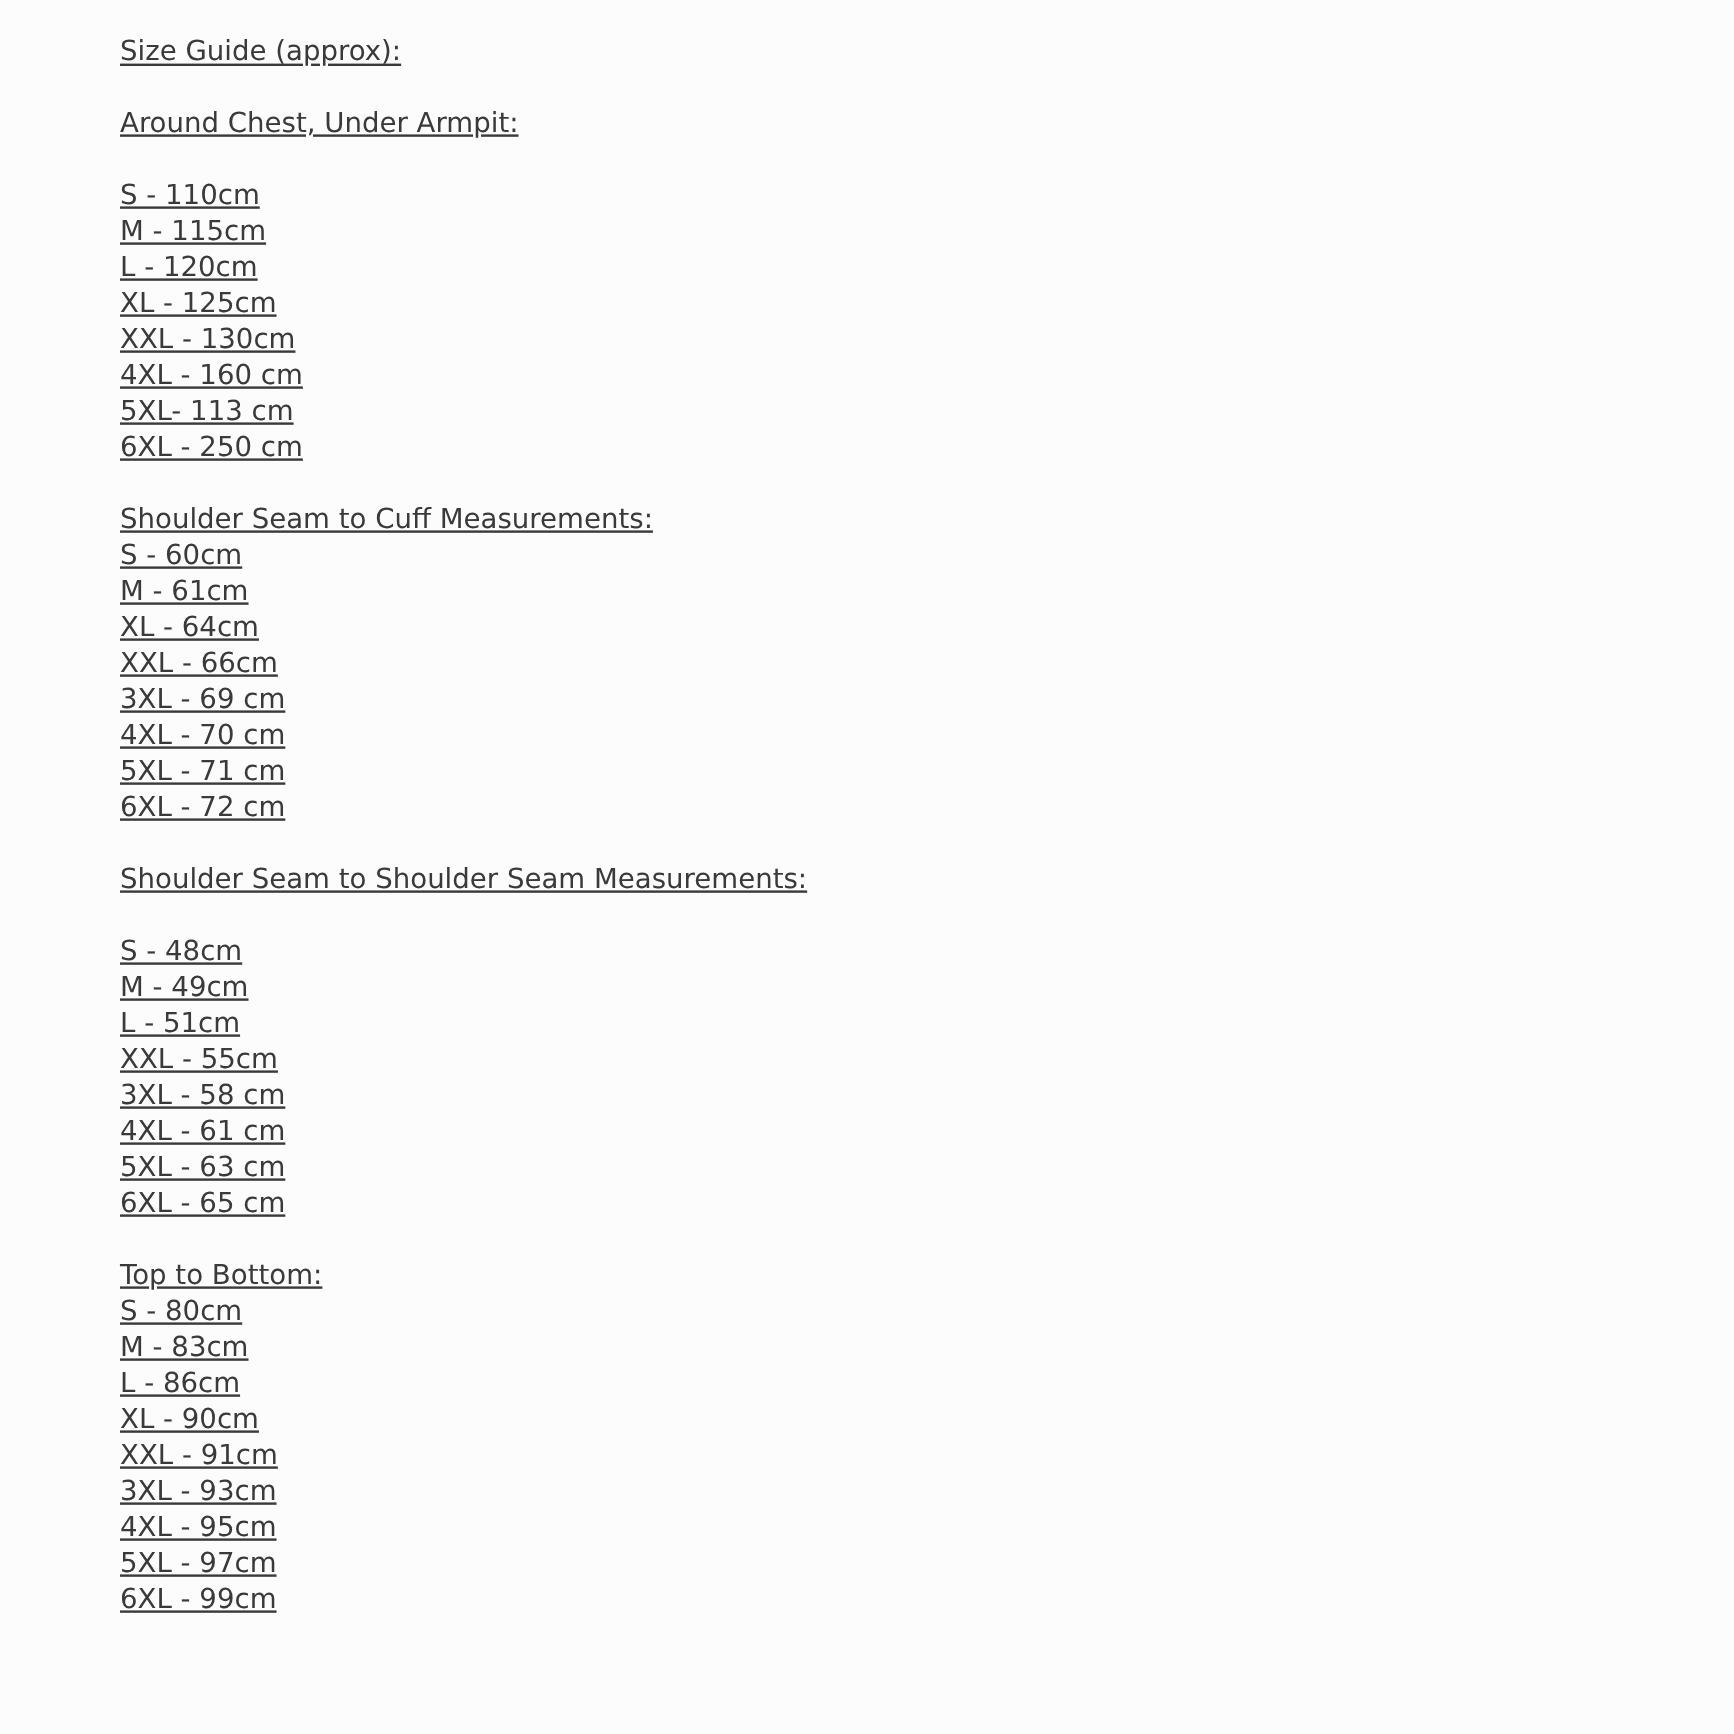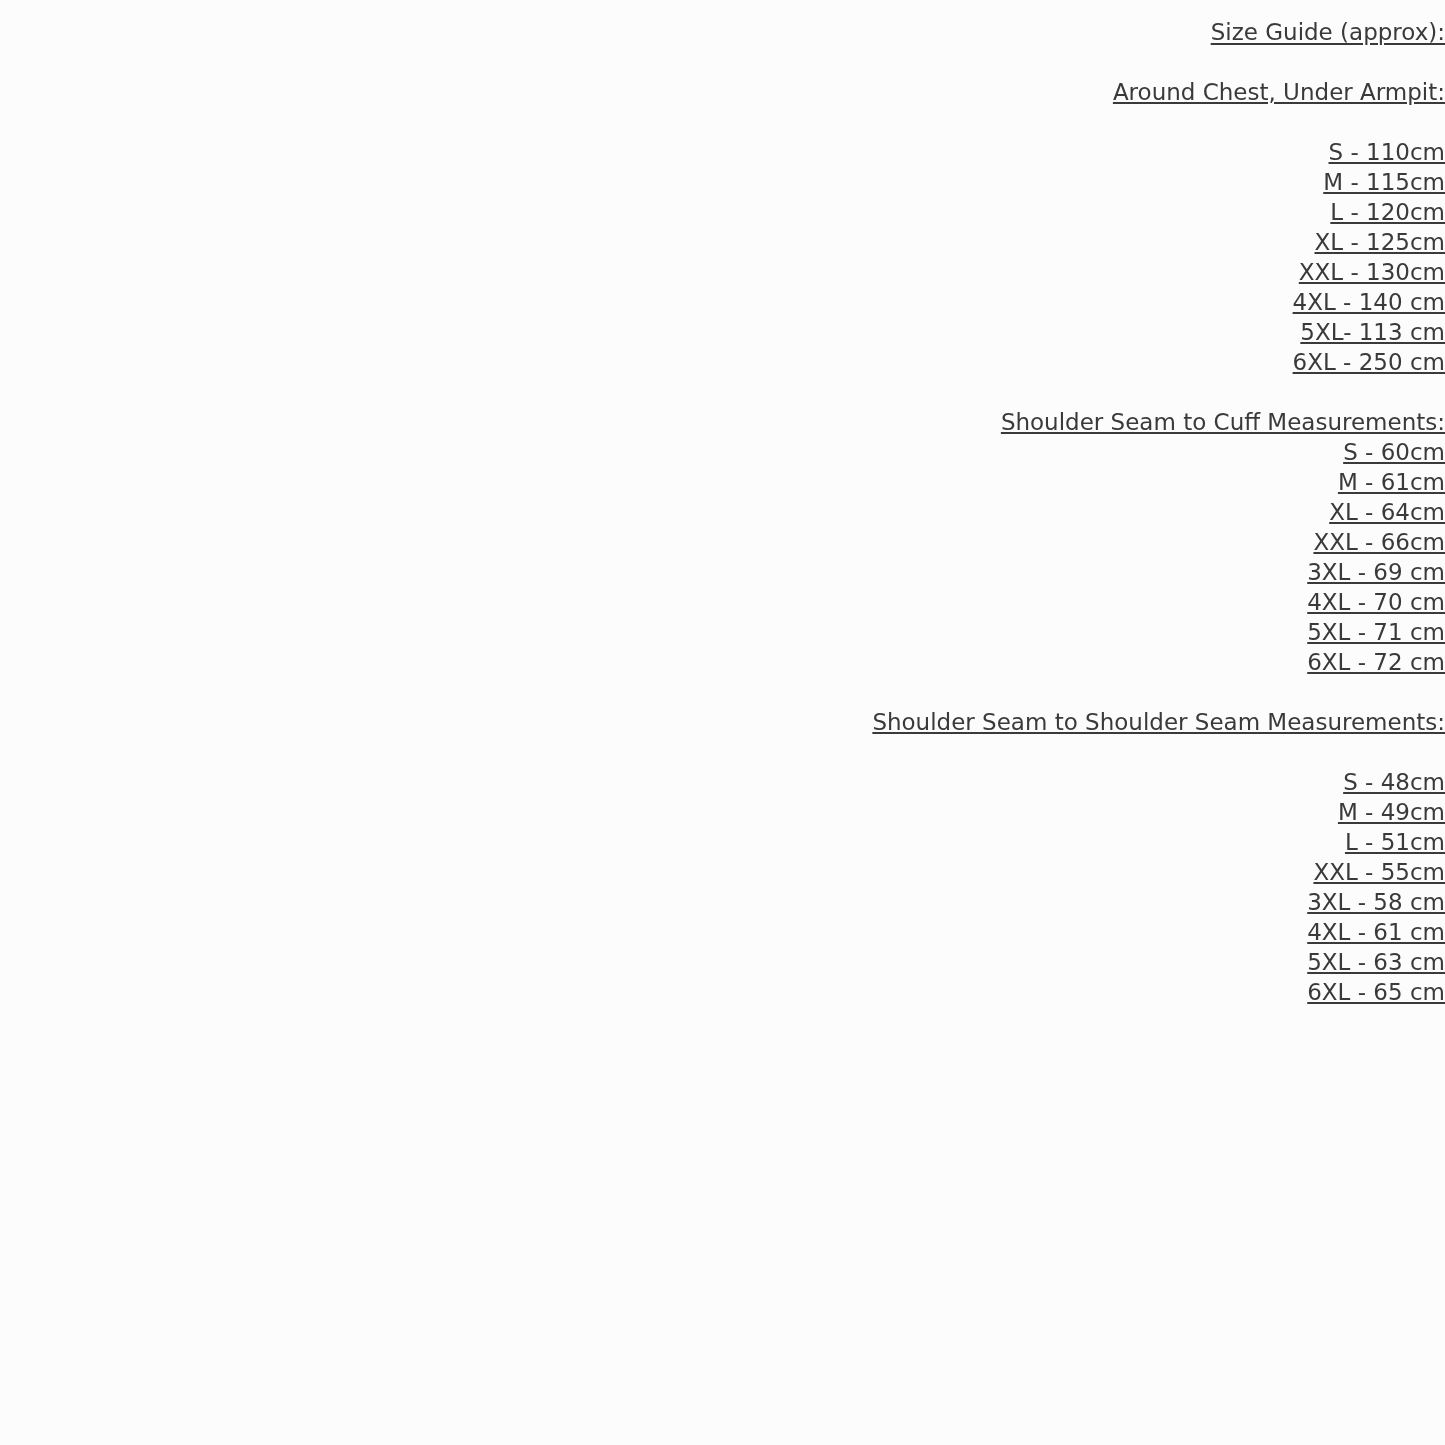--- a/index.html
+++ b/index.html
@@ -7,22 +7,22 @@
     padding: 0;
     background: #fcfcfc;
     width: 1445px;
     height: 1445px;
     overflow: hidden;
   }
   .doc {
     box-sizing: border-box;
     margin-left: 100px;      
     width: 1345px;
-    padding-top: 17px;
-    text-align: right;
+    padding-top: 28px;
+    text-align: left;
     font-family: "DejaVu Sans", "Liberation Sans", sans-serif;
     font-size: 23px;
     color: #3a3a3a;
   }
   .line {
     height: 30px;
     line-height: 30px;
     white-space: pre;
     text-decoration: underline;
   }
@@ -45,21 +45,21 @@
 
   <div>
     <div class="line">Around Chest, Under Armpit:</div>
     <div class="spacer"></div>
     <div>
         <div class="line">S - 110cm</div>
         <div class="line">M - 115cm</div>
         <div class="line">L - 120cm</div>
         <div class="line">XL - 125cm</div>
         <div class="line">XXL - 130cm</div>
-        <div class="line">4XL - 140 cm</div>
+        <div class="line">4XL - 160 cm</div>
         <div class="line">5XL- 113 cm</div>
         <div class="line">6XL - 250 cm</div>
       </div>
   </div>
 
   <div class="spacer"></div>
 
   <div>
     <div class="line">Shoulder Seam to Cuff Measurements:</div>
     <div>
@@ -86,14 +86,28 @@
         <div class="line">XXL - 55cm</div>
         <div class="line">3XL - 58 cm</div>
         <div class="line">4XL - 61 cm</div>
         <div class="line">5XL - 63 cm</div>
         <div class="line">6XL - 65 cm</div>
       </div>
   </div>
 
   <div class="spacer"></div>
 
+  <div>
+    <div class="line">Top to Bottom:</div>
+    <div>
+        <div class="line">S - 80cm</div>
+        <div class="line">M - 83cm</div>
+        <div class="line">L - 86cm</div>
+        <div class="line">XL - 90cm</div>
+        <div class="line">XXL - 91cm</div>
+        <div class="line">3XL - 93cm</div>
+        <div class="line">4XL - 95cm</div>
+        <div class="line">5XL - 97cm</div>
+        <div class="line">6XL - 99cm</div>
+      </div>
+  </div>
 
 </div>
 
 </body></html>

